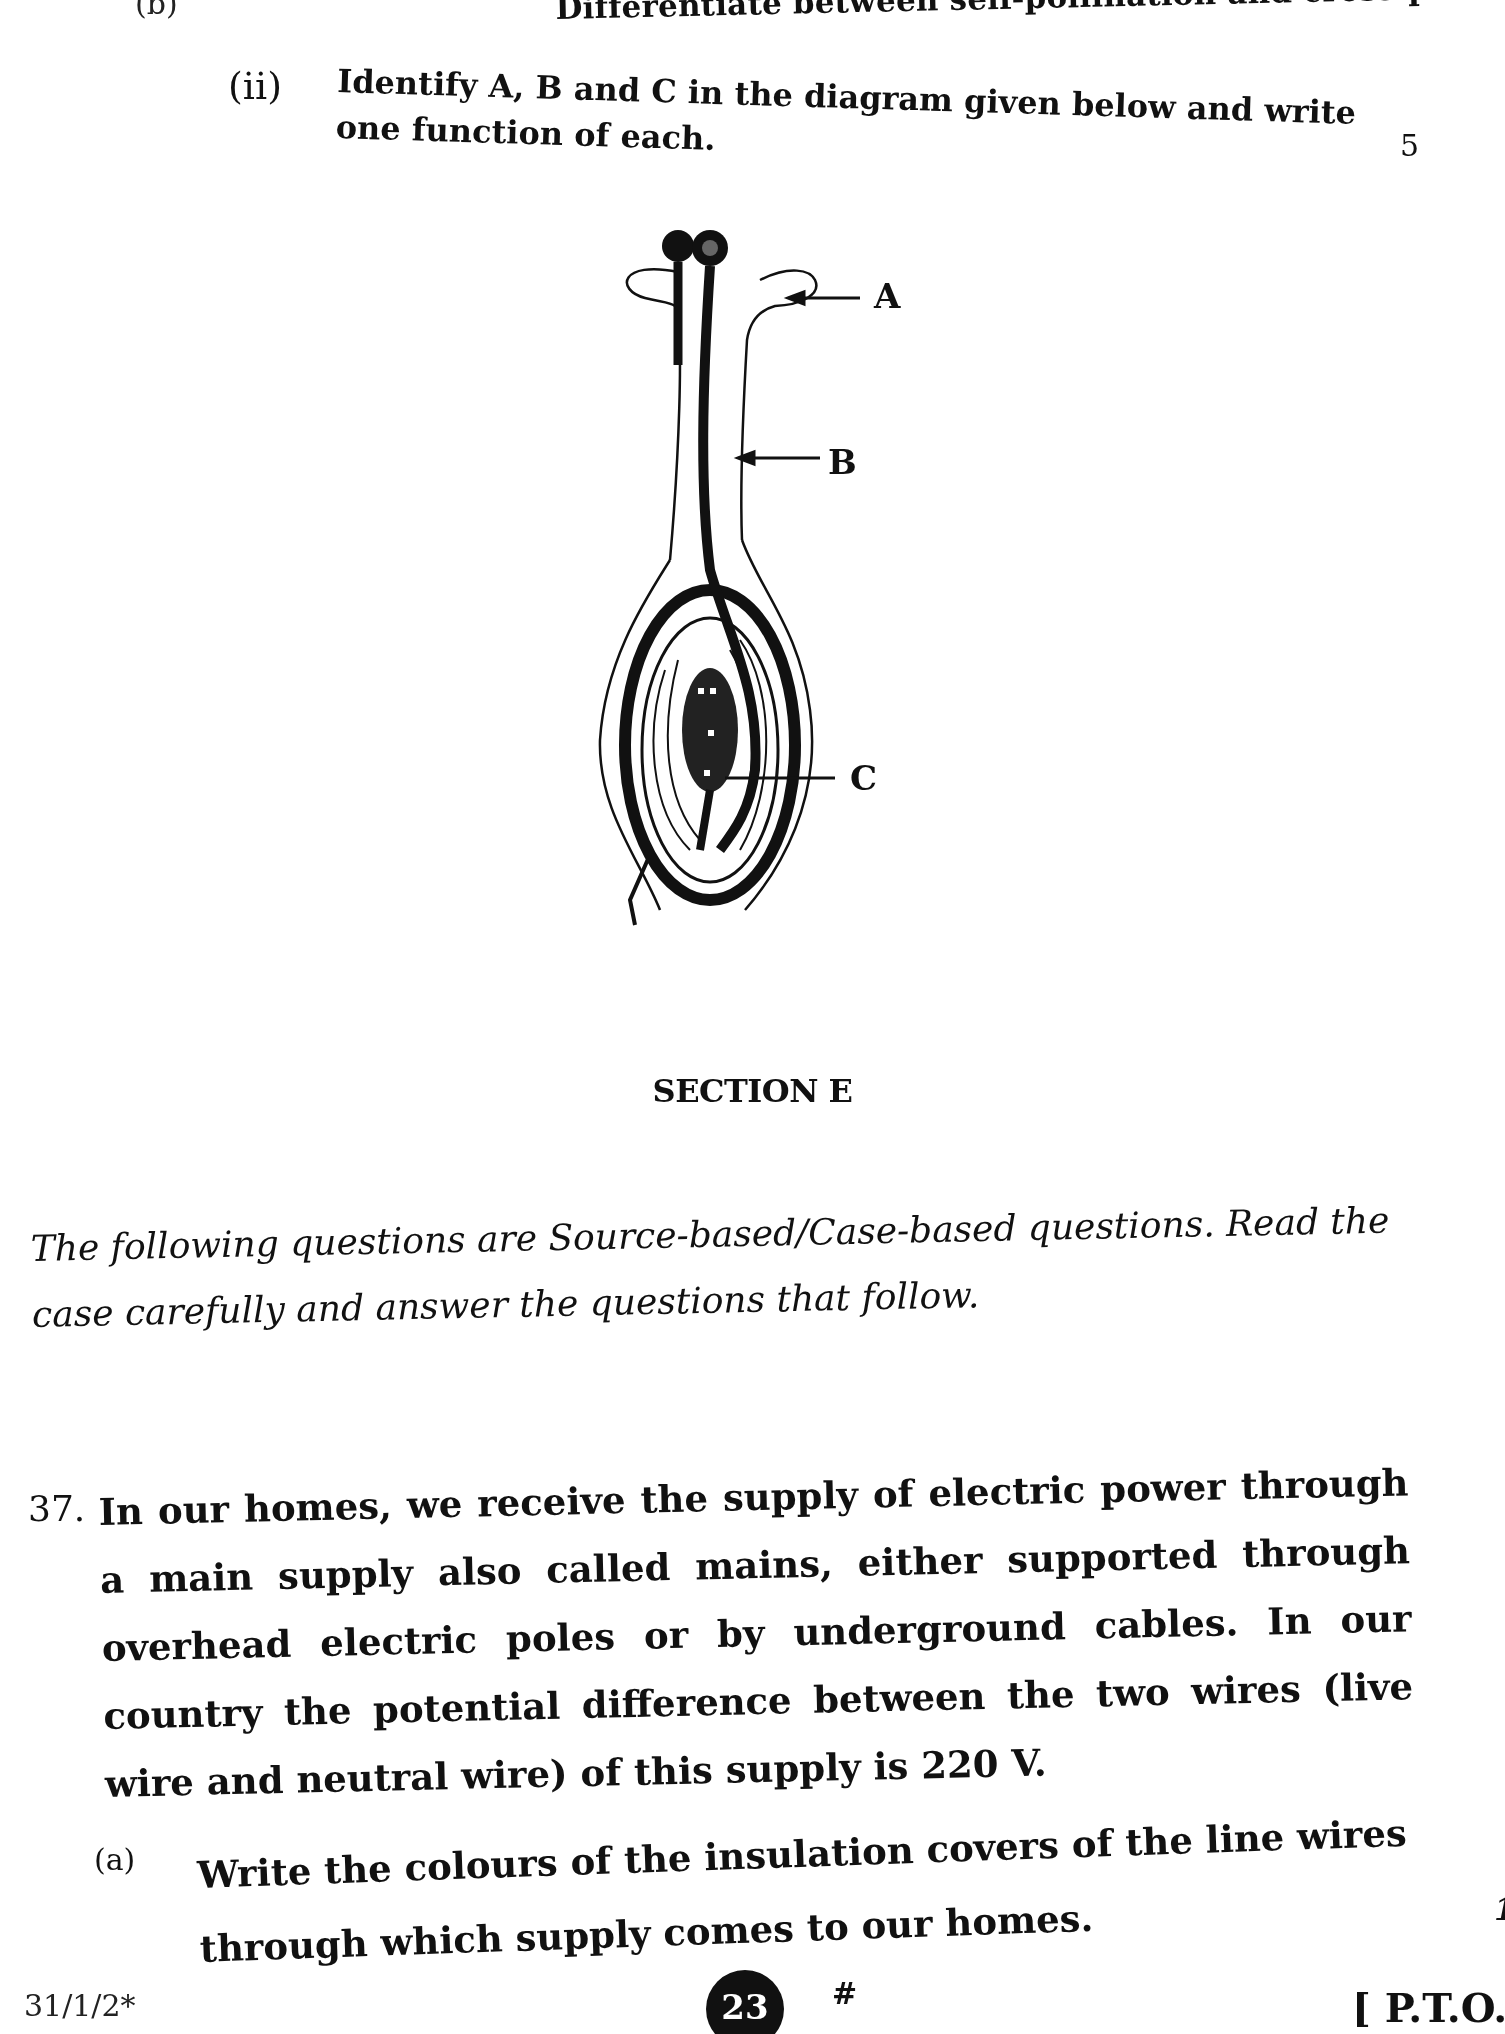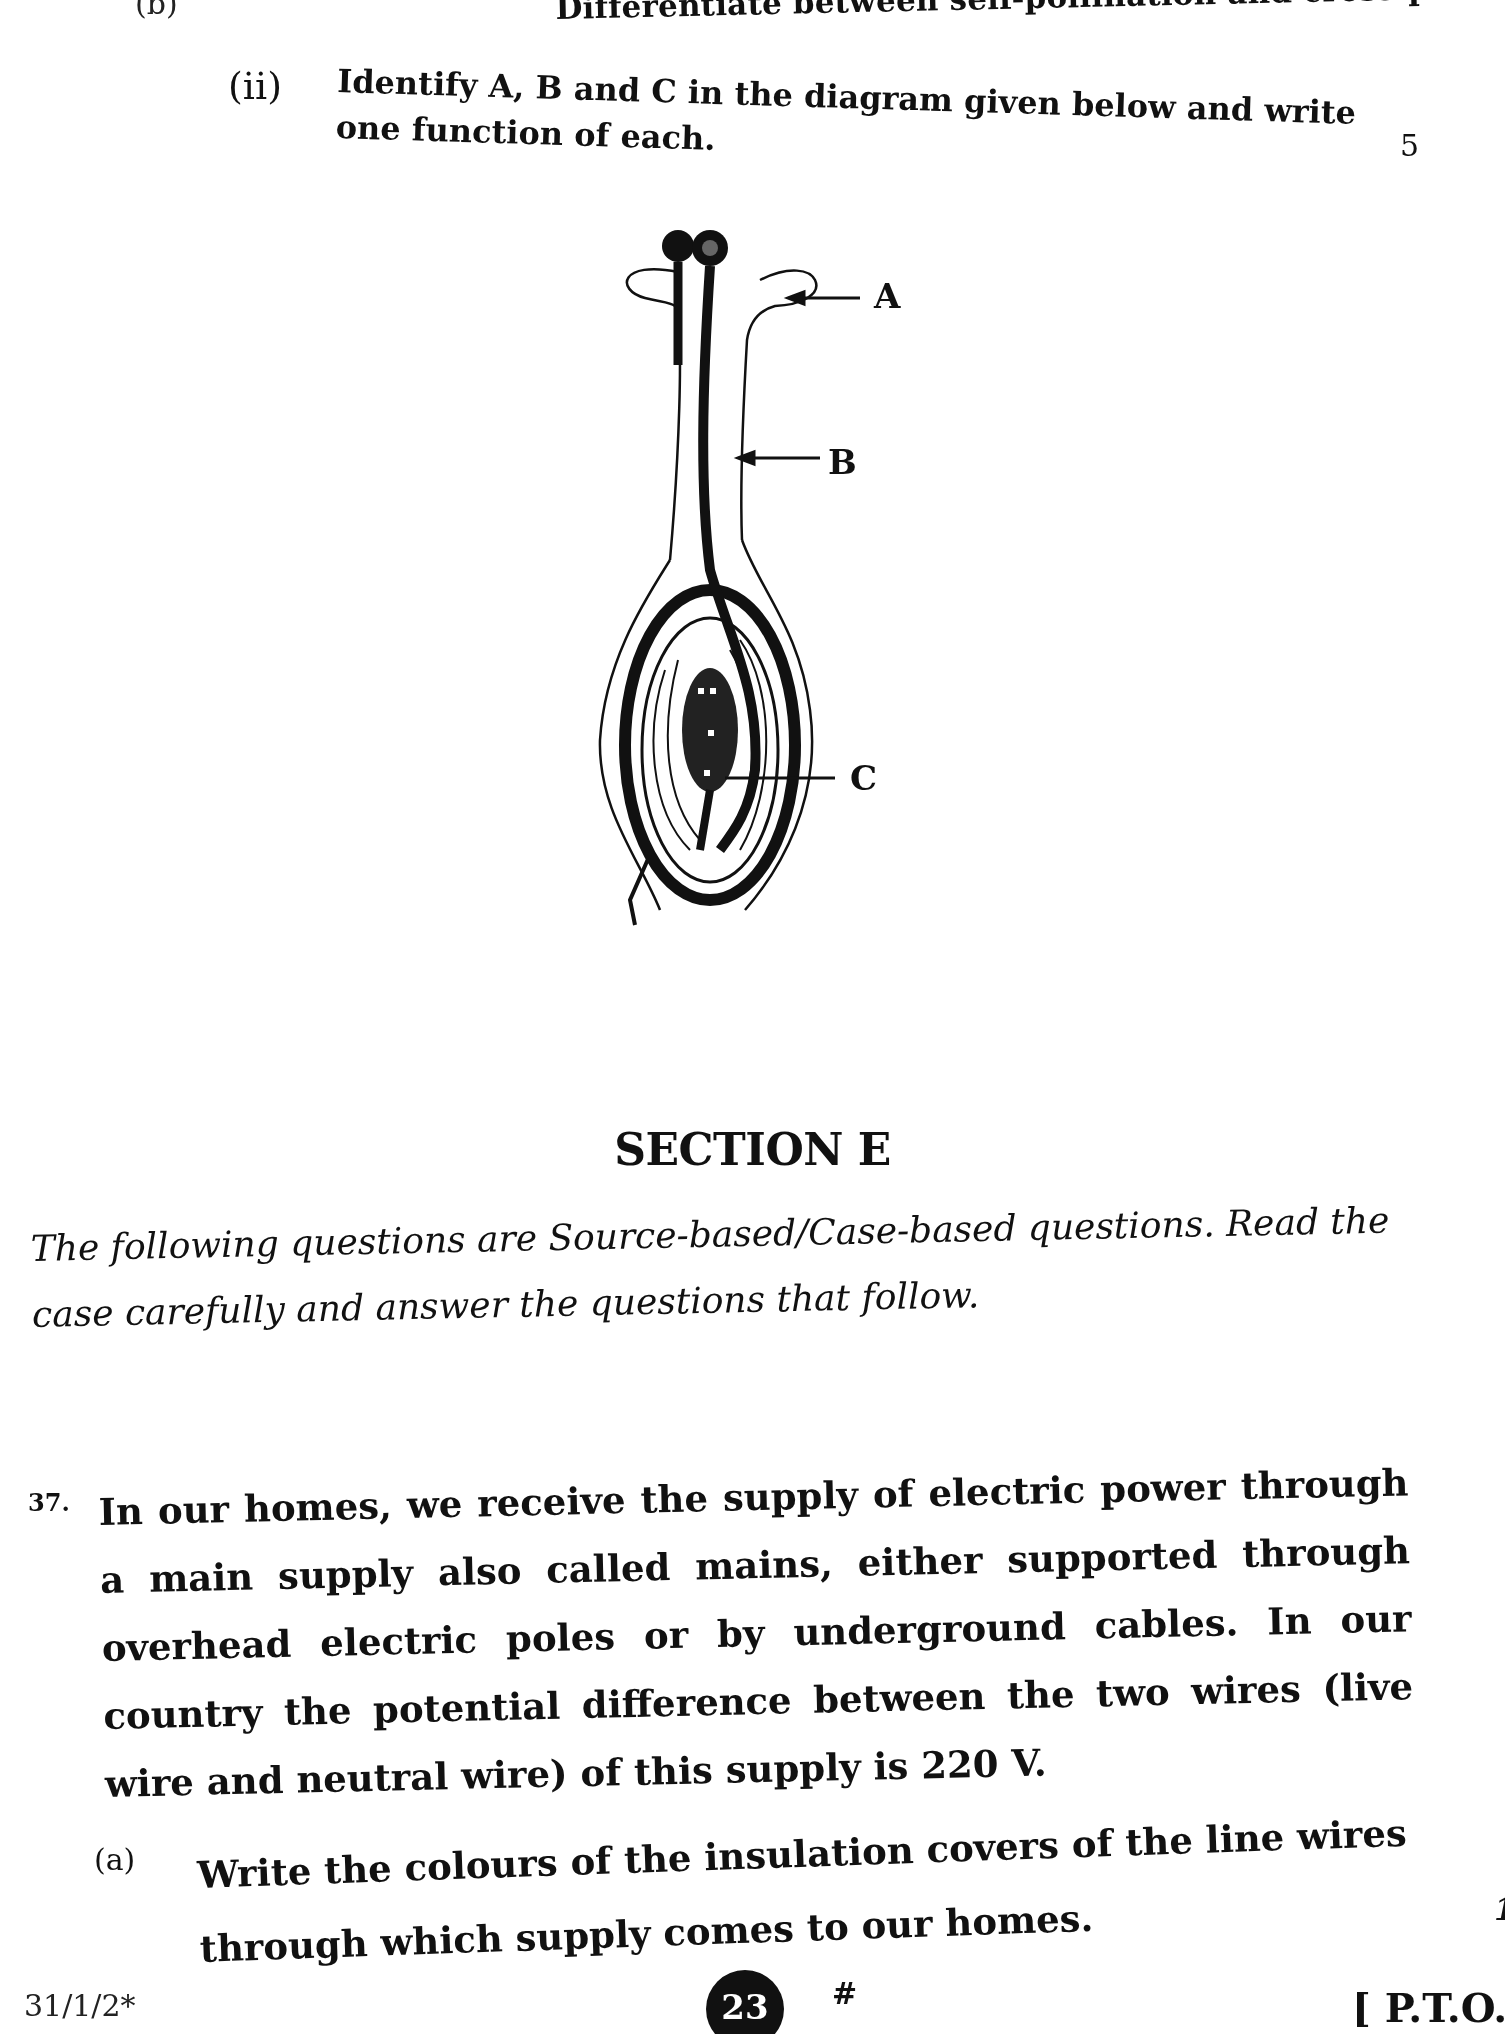--- a/index.html
+++ b/index.html
@@ -61,41 +61,40 @@
     .diag-label {
       font-size: 34px;
       font-weight: bold;
     }
     .lbl-a { left: 874px; top: 276px; }
     .lbl-b { left: 828px; top: 442px; }
     .lbl-c { left: 850px; top: 758px; }
 
     
     .section-title {
-      left: 0; width: 1505px; top: 1124px;
+      left: 0; width: 1505px; top: 1072px;
       text-align: center;
-      font-size: 44px;
+      font-size: 32px;
       font-weight: bold;
       letter-spacing: -0.5px;
     }
     .instruction {
       left: 30px; top: 1216px;
       width: 1430px;
       font-size: 36px;
       font-style: italic;
       line-height: 66px;
       transform: rotate(-1.2deg);
       transform-origin: left top;
     }
 
     
     .q37-num {
       left: 28px; top: 1488px;
-      font-size: 24px;
-      font-weight: bold;
+      font-size: 36px;
     }
     .q37-text {
       left: 98px; top: 1478px;
       width: 1310px;
       font-size: 37px;
       font-weight: bold;
       line-height: 68px;
       text-align: justify;
       transform: rotate(-1.3deg);
       transform-origin: left top;

